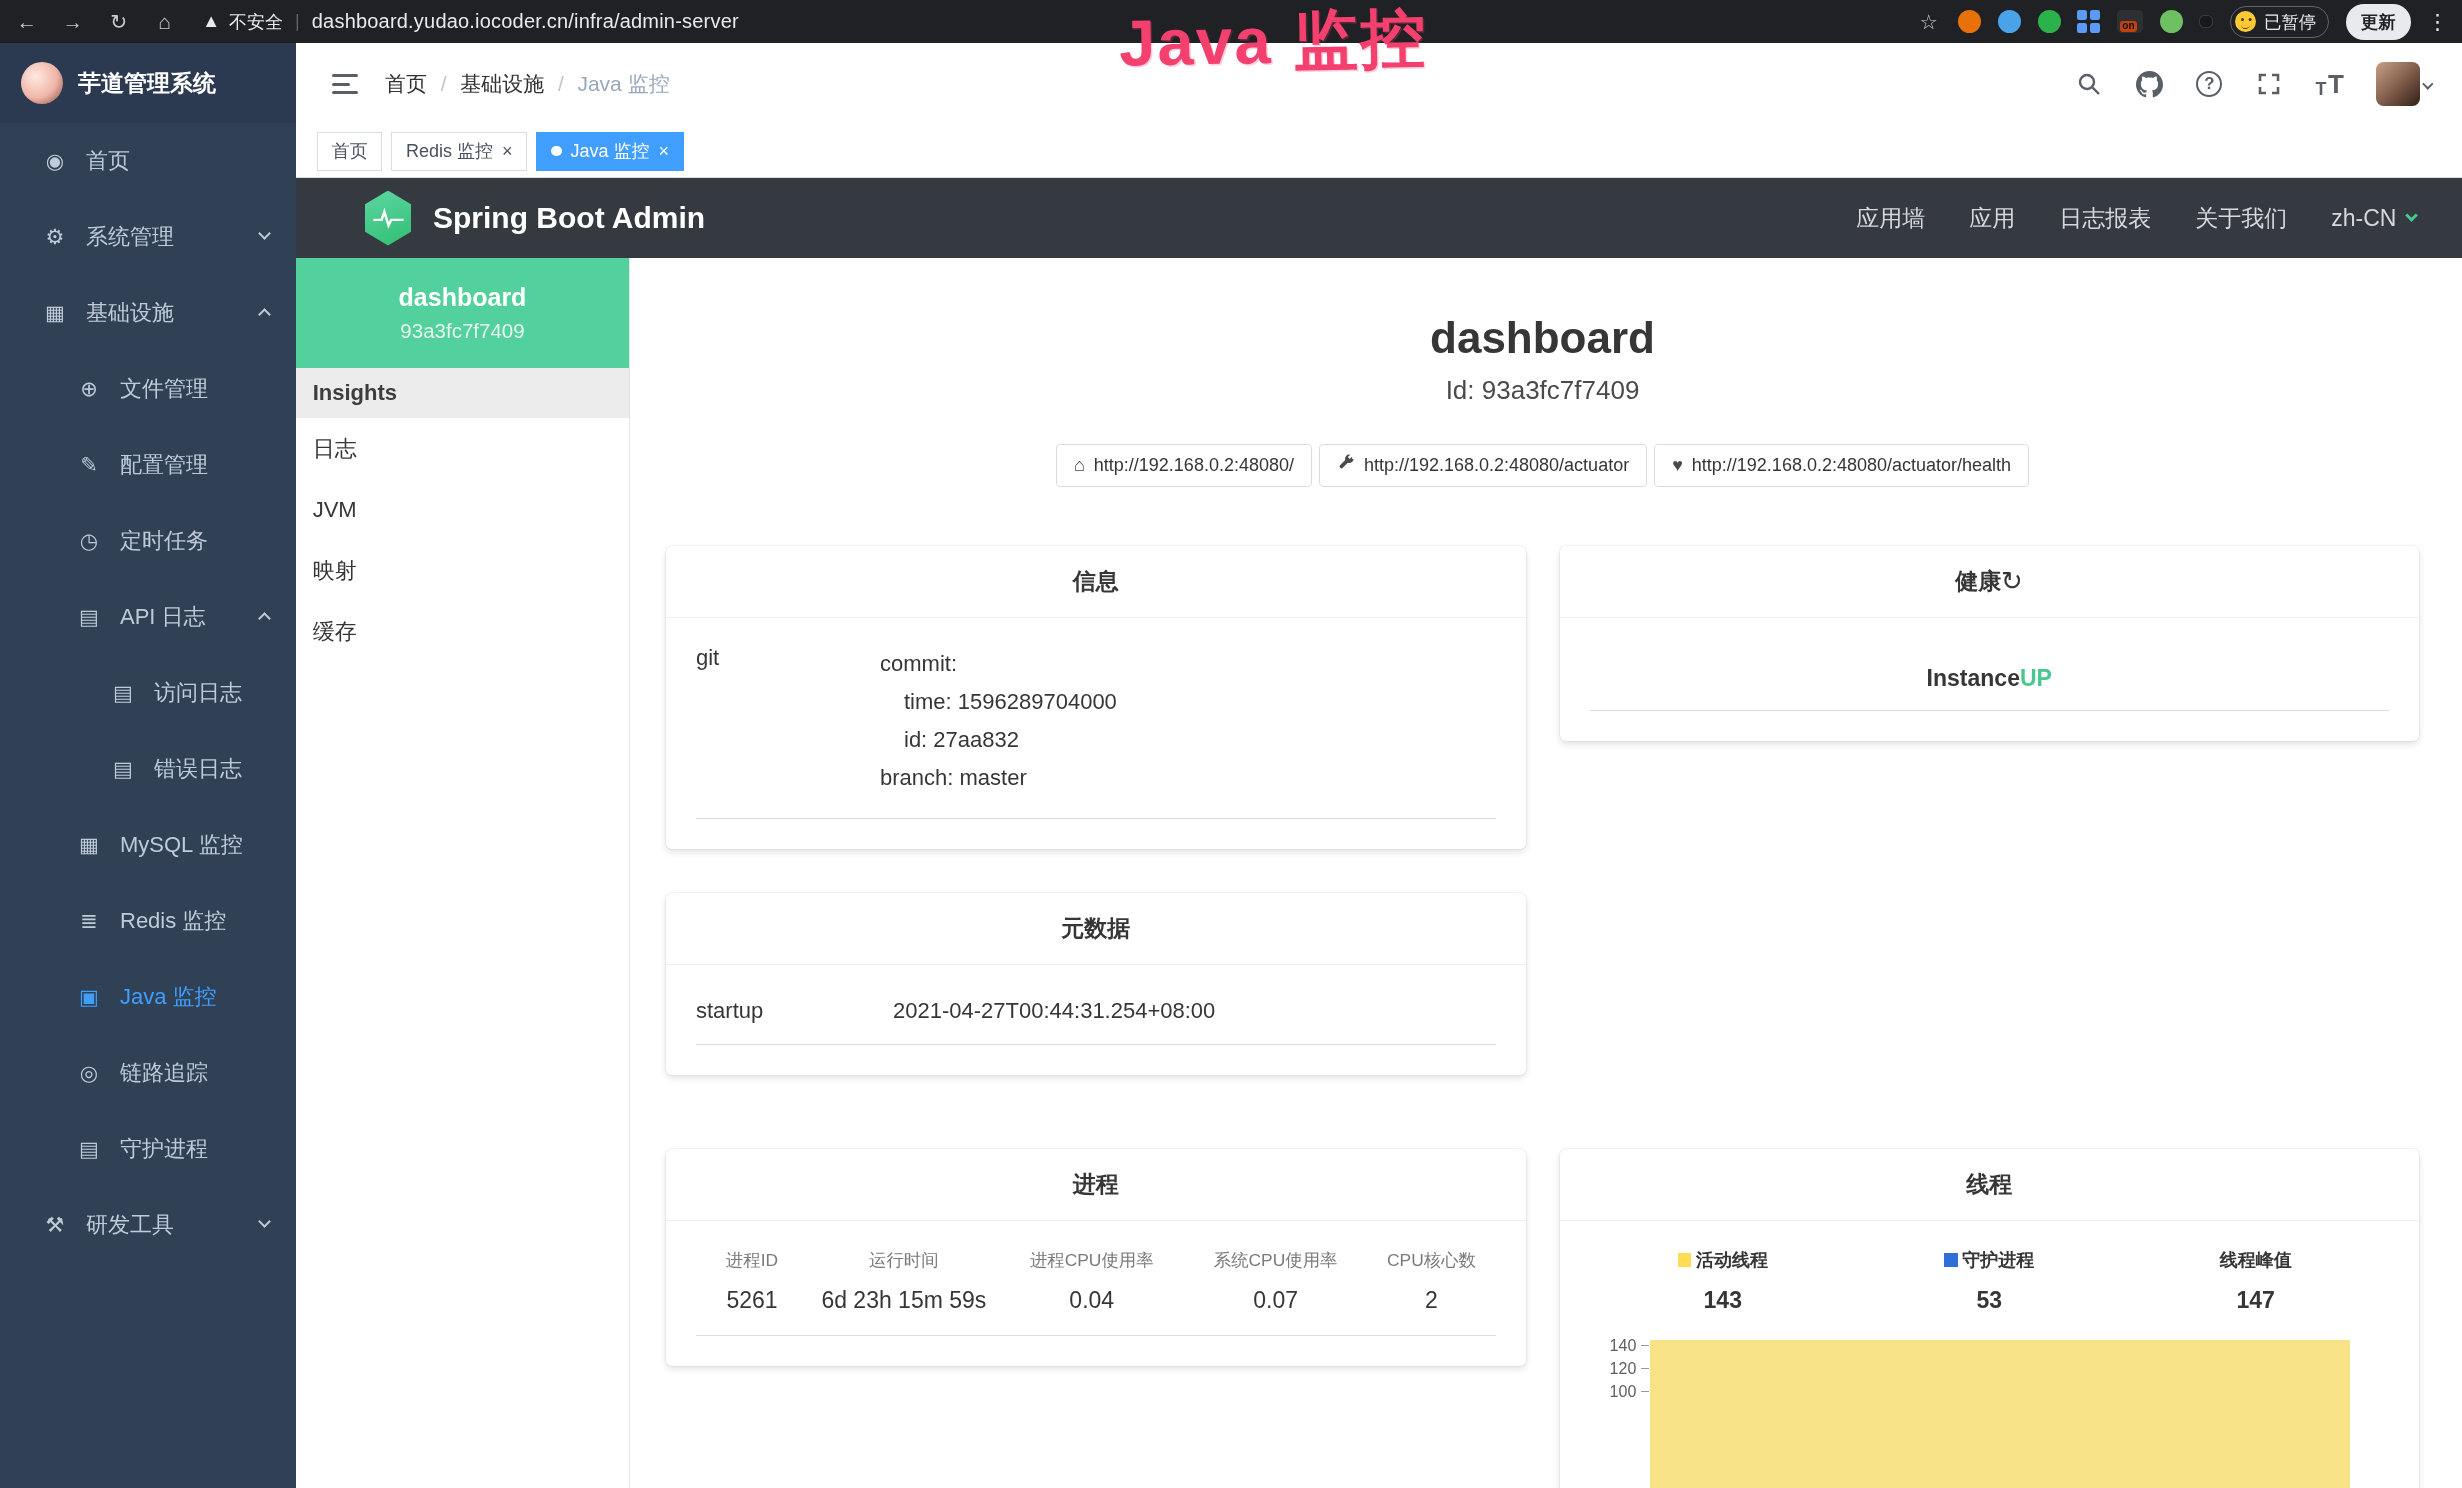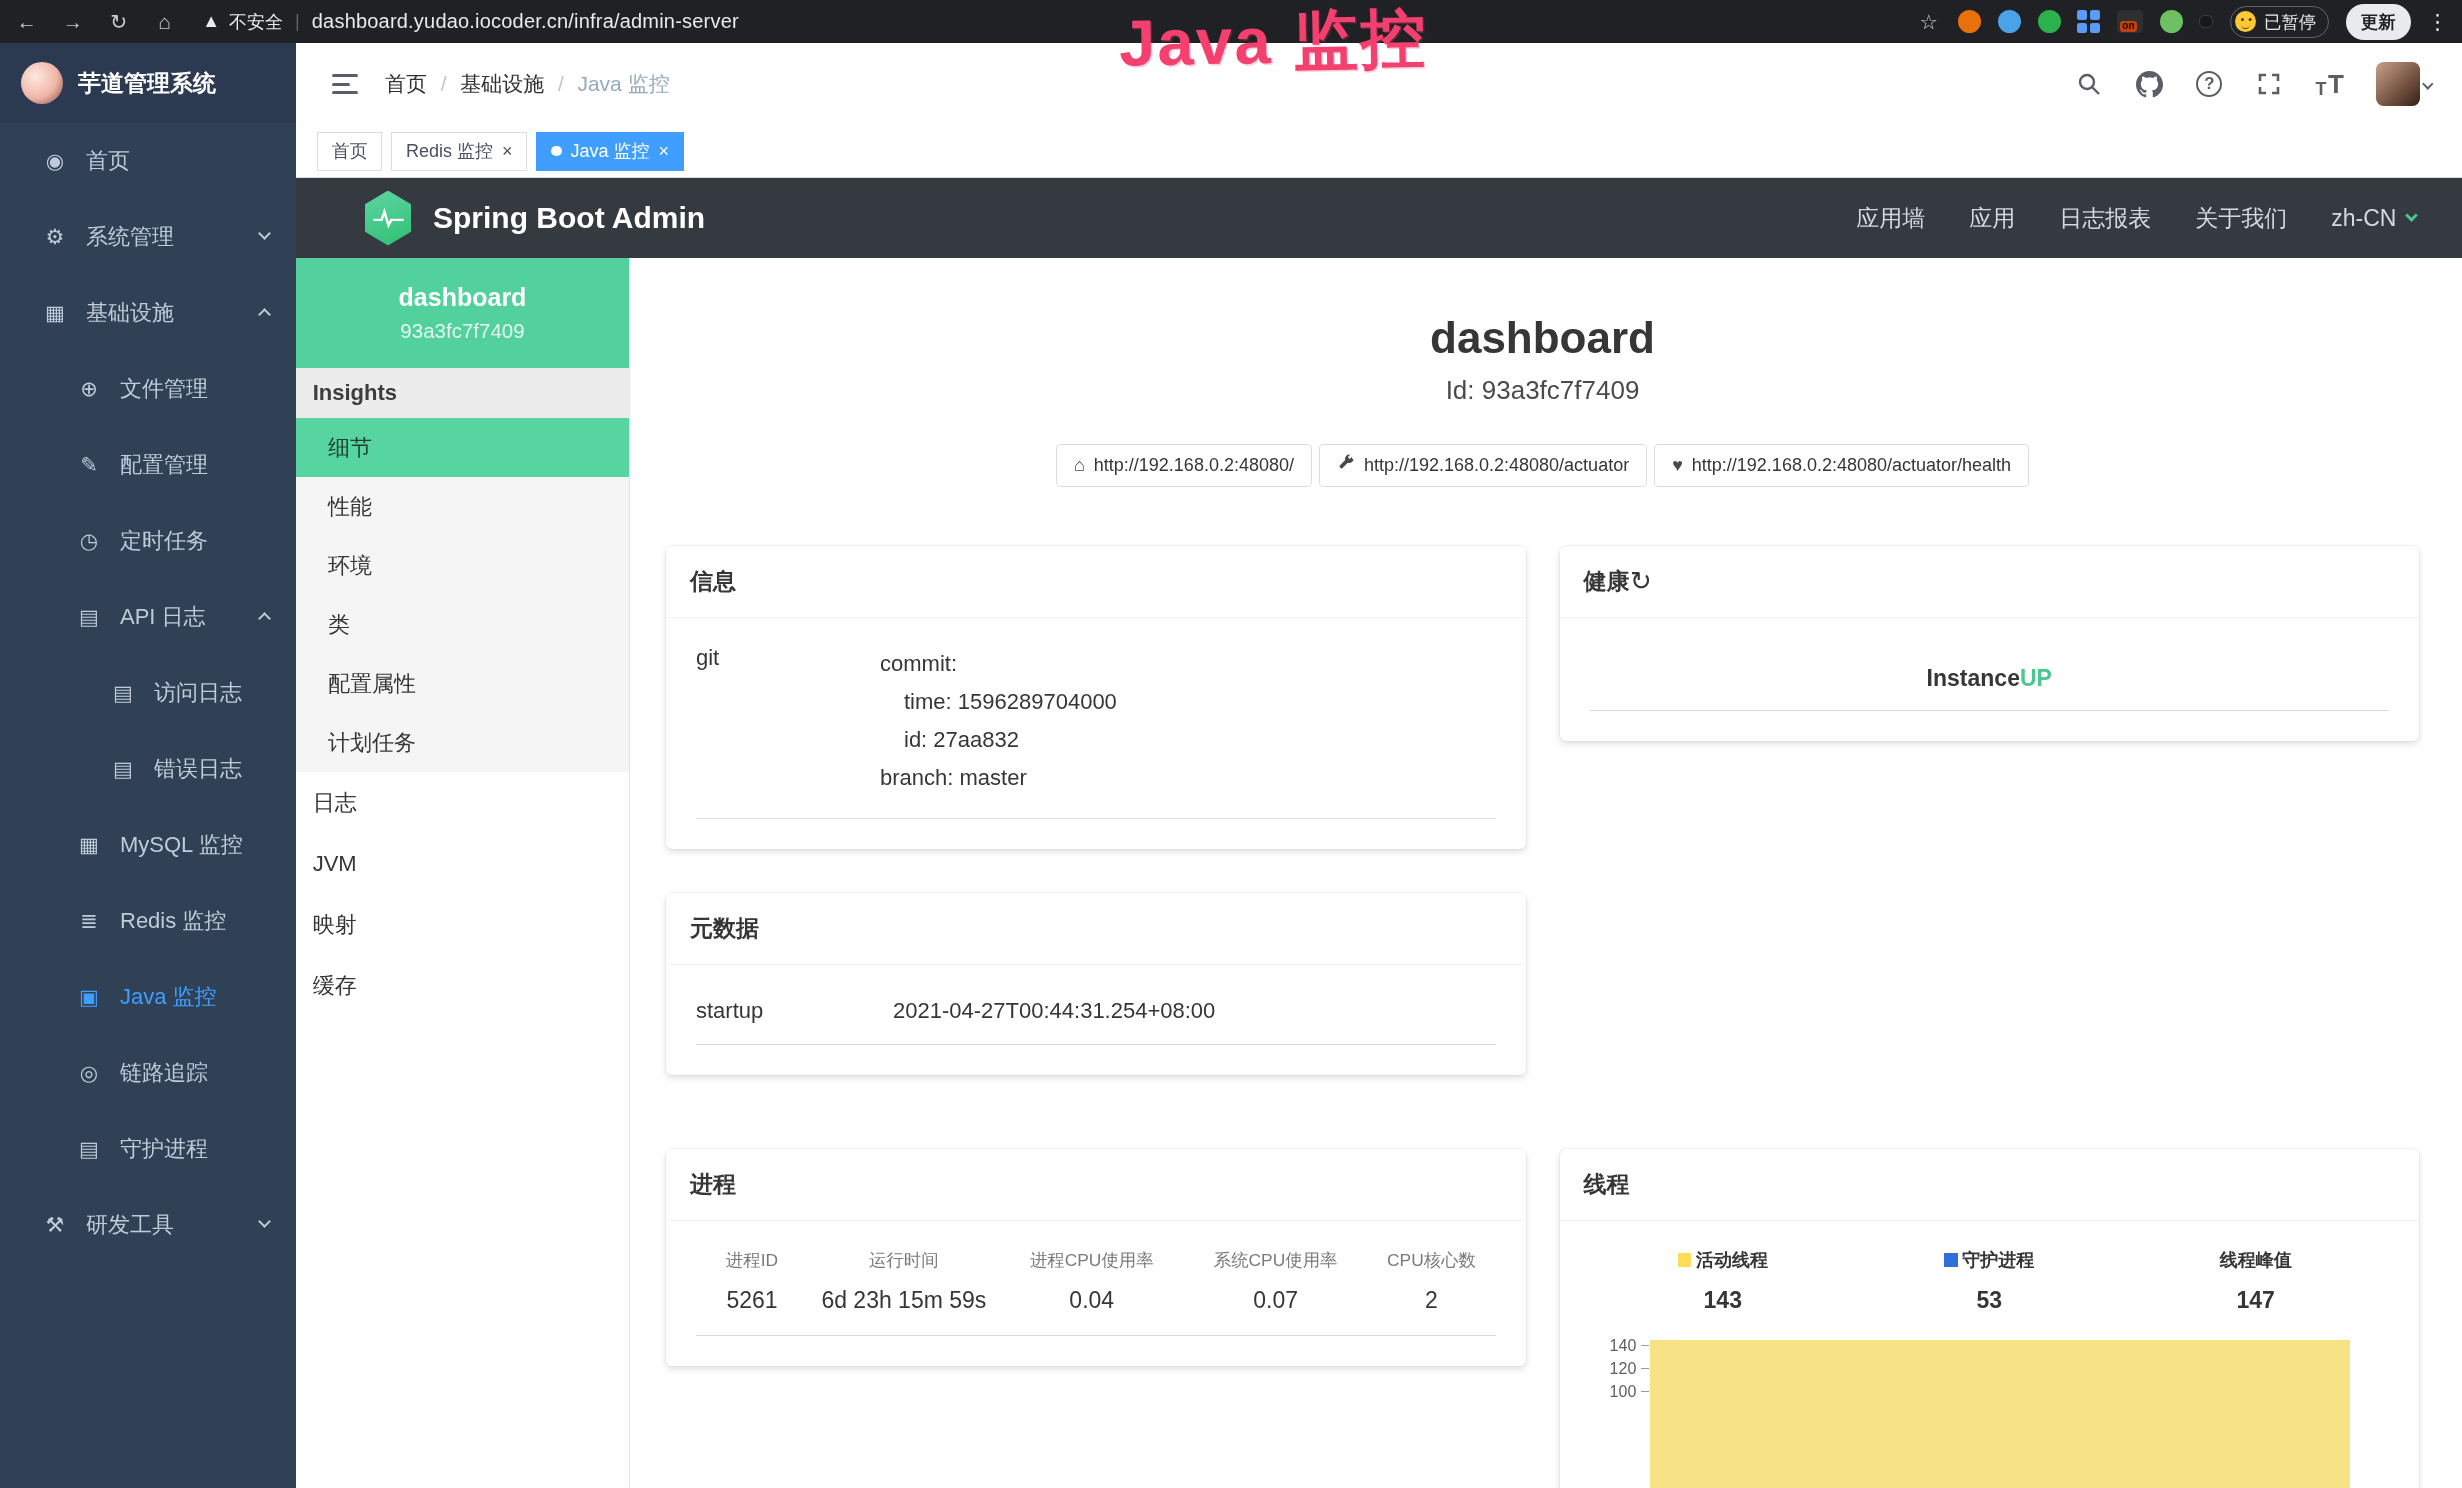--- a/index.html
+++ b/index.html
@@ -105,21 +105,21 @@
   .sba-main { flex:1; overflow:hidden; padding:55px 43px 0 36px; background:#fff; }
   .main-title { text-align:center; font-size:44px; font-weight:700; color:#363636; }
   .main-sub { text-align:center; font-size:26px; color:#4a4a4a; margin-top:12px; }
   .links { display:flex; justify-content:center; gap:7.6px; margin-top:38px; }
   .link-btn { display:flex; align-items:center; gap:9px; border:0.8px solid #dbdbdb; border-radius:4.6px;
      background:#fff; padding:9px 16.7px; font-size:18px; color:#363636; cursor:pointer; }
   .link-ic { font-size:18px; color:#4a4a4a; }
 
   .grid { display:grid; grid-template-columns:1fr 1fr; column-gap:34px; row-gap:44px; margin-top:59px; align-items:start; }
   .card { background:#fff; border-radius:6px; box-shadow:0 3px 7.6px rgba(10,10,10,.12), 0 0 0 0.8px rgba(10,10,10,.05); }
-  .card-head { display:flex; align-items:center; justify-content:flex-start; padding:20px 24px;
+  .card-head { display:flex; align-items:center; justify-content:center; padding:20px 24px;
      border-bottom:1.5px solid #f0f0f0; font-size:23px; font-weight:700; color:#363636; }
   .hist-ic { font-size:26px; font-weight:400; color:#363636; transform:scaleX(-1); cursor:pointer; }
   .card-body { padding:27px 30px 30px; }
 
   .kv { display:flex; border-bottom:0.8px solid #dbdbdb; padding-bottom:21px;gap:21px; }
   .kv .k { width:163px; font-size:22px; color:#363636; flex:none; }
   .kv .vlines { flex:1; font-size:22px; color:#363636; line-height:38px; }
   .vlines .ind { padding-left:24px; }
 
   .health-row { display:flex; justify-content:center; align-items:center; font-size:23px;
@@ -347,28 +347,20 @@
       </nav>
 
       <div class="sba-body">
 
         <aside class="sba-sidebar">
           <div class="instance-head">
             <span class="instance-name">dashboard</span>
             <span class="instance-id">93a3fc7f7409</span>
           </div>
           <div class="section-label">Insights</div>
-          <div class="sba-sub">
-            <div class="s-item active">细节</div>
-            <div class="s-item">性能</div>
-            <div class="s-item">环境</div>
-            <div class="s-item">类</div>
-            <div class="s-item">配置属性</div>
-            <div class="s-item">计划任务</div>
-          </div>
           <div class="s-root">
             <div class="s-item">日志</div>
             <div class="s-item">JVM</div>
             <div class="s-item">映射</div>
             <div class="s-item">缓存</div>
           </div>
         </aside>
 
         <main class="sba-main">
           <h1 class="main-title">dashboard</h1>

